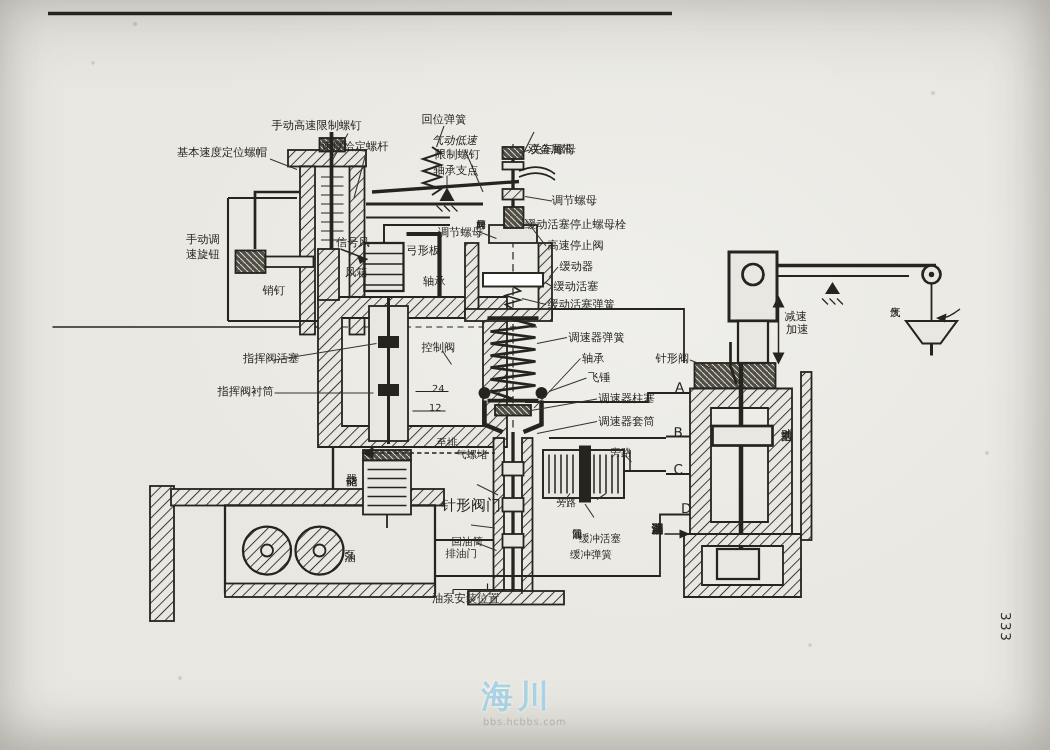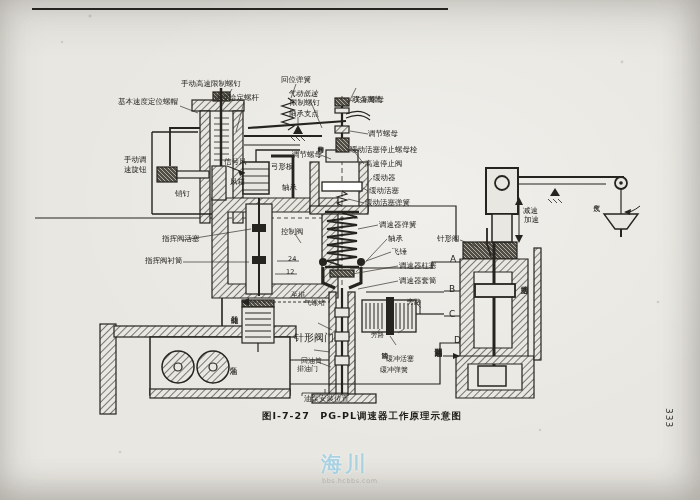--- a/index.html
+++ b/index.html
@@ -309,22 +309,21 @@
       <div class="lbl vert" style="left: 520px; top: 280px; font-size: 7.5px;">动力活塞</div>
       <div class="lbl" style="left: 450px; top: 255px; font-size: 9px;">A</div>
       <div class="lbl" style="left: 449px; top: 285px; font-size: 9px;">B</div>
       <div class="lbl" style="left: 449px; top: 310px; font-size: 9px;">C</div>
       <div class="lbl" style="left: 454px; top: 336px; font-size: 9px;">D</div>
       <div class="lbl" style="left: 523px; top: 207px;">减速</div>
       <div class="lbl" style="left: 524px; top: 216px;">加速</div>
       <div class="lbl vert" style="left: 592px; top: 199px; font-size: 7px;">废气</div>
       <div class="lbl vert" style="left: 230px; top: 310px; font-size: 7.5px;">储能器</div>
       <div class="lbl vert" style="left: 229px; top: 361px; font-size: 7.5px;">油泵</div>
-      <div class="lbl" style="left: 304px; top: 395px;">油泵安装位置</div>
+      <div class="lbl" style="left: 288px; top: 395px;">油泵安装位置</div>
       <div class="lbl" style="left: 288px; top: 256px; font-size: 6.5px;">24</div>
       <div class="lbl" style="left: 286px; top: 269px; font-size: 6.5px;">12</div>
     </div>
 
-  <div class="caption">图Ⅰ-7-27　PG-PL调速器工作原理示意图</div>
   <div class="pagenum">333</div>
   <div class="watermark">海川</div>
   <div class="watermark-sub">bbs.hcbbs.com</div>
 </div>
 
 </body></html>

